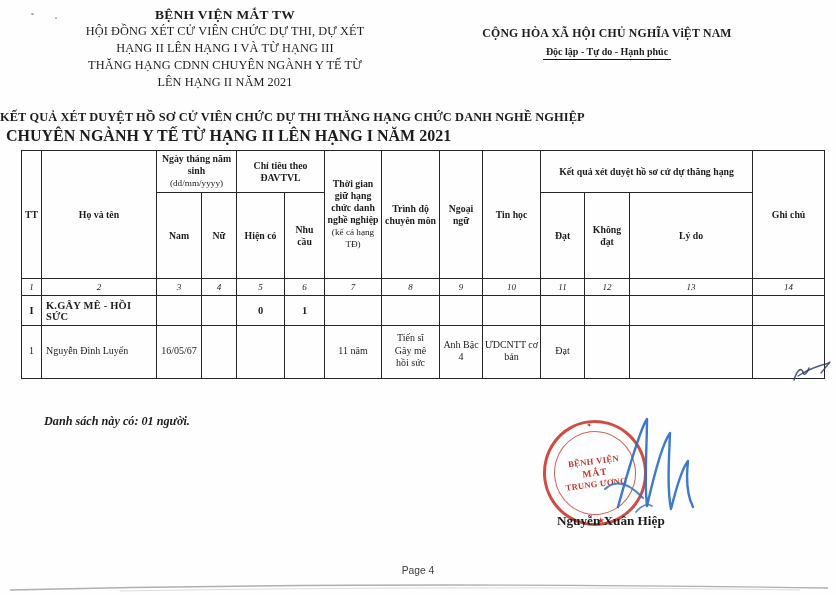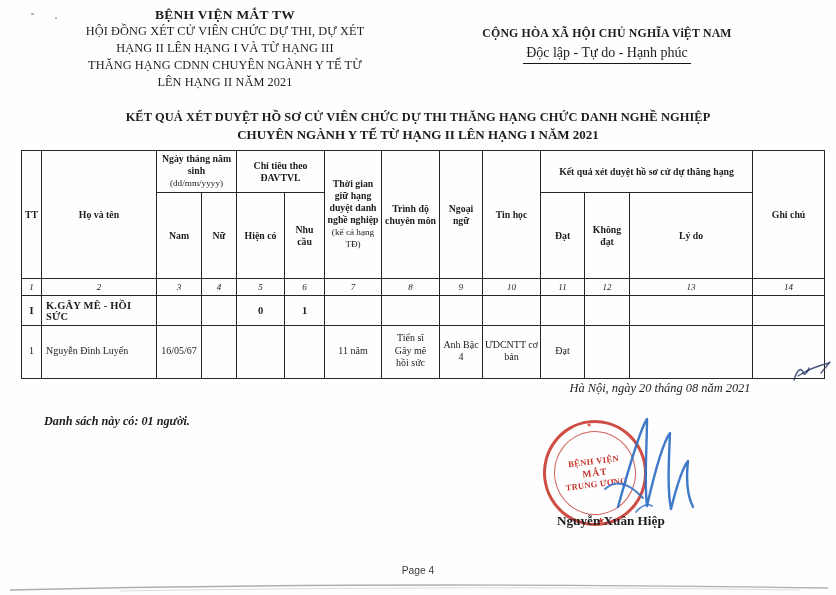--- a/index.html
+++ b/index.html
@@ -12,25 +12,25 @@
   .speck1 { left:31px; top:13px; }
   .speck2 { left:55px; top:17px; width:2px; }
 
   
   .org-block { position:absolute; left:25px; top:7px; width:400px; text-align:center; }
   .org-name { font-weight:bold; font-size:13.5px; letter-spacing:.3px; }
   .org-line { font-size:12.3px; line-height:1.38; letter-spacing:.1px; }
 
   .nat-block { position:absolute; left:462px; top:10px; width:290px; text-align:center;margin-top:16px; }
   .nat-country { font-weight:bold; font-size:11.8px; letter-spacing:.2px; }
-  .nat-motto { display:inline-block; font-weight:normal; font-size:14px; margin-top:4px; padding:0 3px 2px 3px; border-bottom:1.6px solid #161616; }
-
-  .doc-title { position:absolute; left:0; top:110px; width:100%; text-align:center; font-weight:bold; }
+  .nat-motto { display:inline-block; font-weight:bold; font-size:10px; margin-top:4px; padding:0 3px 2px 3px; border-bottom:1.6px solid #161616; }
+
+  .doc-title { position:absolute; left:0; top:110px; width:100%; font-weight:bold; }
   .doc-title .t1 { font-size:12.4px; letter-spacing:.1px; }
-  .doc-title .t2 { font-size:13px; margin-top:2px; }
+  .doc-title .t2 { font-size:16px; margin-top:2px;padding-left:6px; }
 
   
   table.results { position:absolute; left:21px; top:150px; width:803px; border-collapse:collapse; table-layout:fixed; border:1.8px solid #161616; }
   table.results td, table.results th { border:1px solid #262626; vertical-align:middle; text-align:center; overflow:hidden; }
   th { font-weight:bold; font-size:9.8px; line-height:1.22; padding:1px 2px; }
   .sub { font-weight:normal; font-size:9.2px; }
   .r-head1 { height:42px; }
   .r-head2 { height:86px; }
   .r-nums  { height:17px; }
   .r-nums td { font-style:italic; font-size:9px; }
@@ -112,21 +112,21 @@
     <tbody>
         <tr class="r-head1">
       <th rowspan="2">TT</th>
       <th rowspan="2">Họ và tên</th>
       <th colspan="2">
         <span>Ngày tháng năm sinh</span><br>
         <span class="sub">(dd/mm/yyyy)</span>
       </th>
       <th colspan="2">Chỉ tiêu theo ĐAVTVL</th>
       <th rowspan="2">
-        <span>Thời gian giữ hạng duyệt danh nghề nghiệp</span>
+        <span>Thời gian giữ hạng chức danh nghề nghiệp</span>
         <span class="sub">(kể cả hạng TĐ)</span>
       </th>
       <th rowspan="2">Trình độ chuyên môn</th>
       <th rowspan="2">Ngoại ngữ</th>
       <th rowspan="2">Tin học</th>
       <th colspan="3">Kết quả xét duyệt hồ sơ cử dự thăng hạng</th>
       <th rowspan="2">Ghi chú</th>
     </tr>
     <tr class="r-head2">
       <th>Nam</th>
@@ -192,21 +192,20 @@
 
   <svg class="paraph-svg" width="42" height="26" viewBox="0 0 42 26">
     <path d="M3 20 C6 10 10 7 12 12 C13 17 16 13 18 8" fill="none" stroke="#2b3a66" stroke-width="1.5" stroke-linecap="round" opacity=".85"></path>
     <path d="M7 16 C16 10 26 6 38 3" fill="none" stroke="#2b3a66" stroke-width="1.3" stroke-linecap="round" opacity=".85"></path>
     <path d="M30 13 L39 2" fill="none" stroke="#2b3a66" stroke-width="1.3" stroke-linecap="round" opacity=".85"></path>
   </svg>
 
   <div class="summary">Danh sách này có: 01 người.</div>
 
   <div class="sign-block">
-    <div class="date-line">Hà Nội, ngày 20 tháng 08 năm 2021</div>
   </div>
 
   <div class="stamp">
     <div class="stamp-outer"></div>
     <div class="stamp-inner"></div>
     <div class="stamp-top-mark">✶</div>
     <div class="stamp-text">
       <span class="s1">BỆNH VIỆN</span>
       <span class="s2">MẮT</span>
       <span class="s3">TRUNG ƯƠNG</span>

